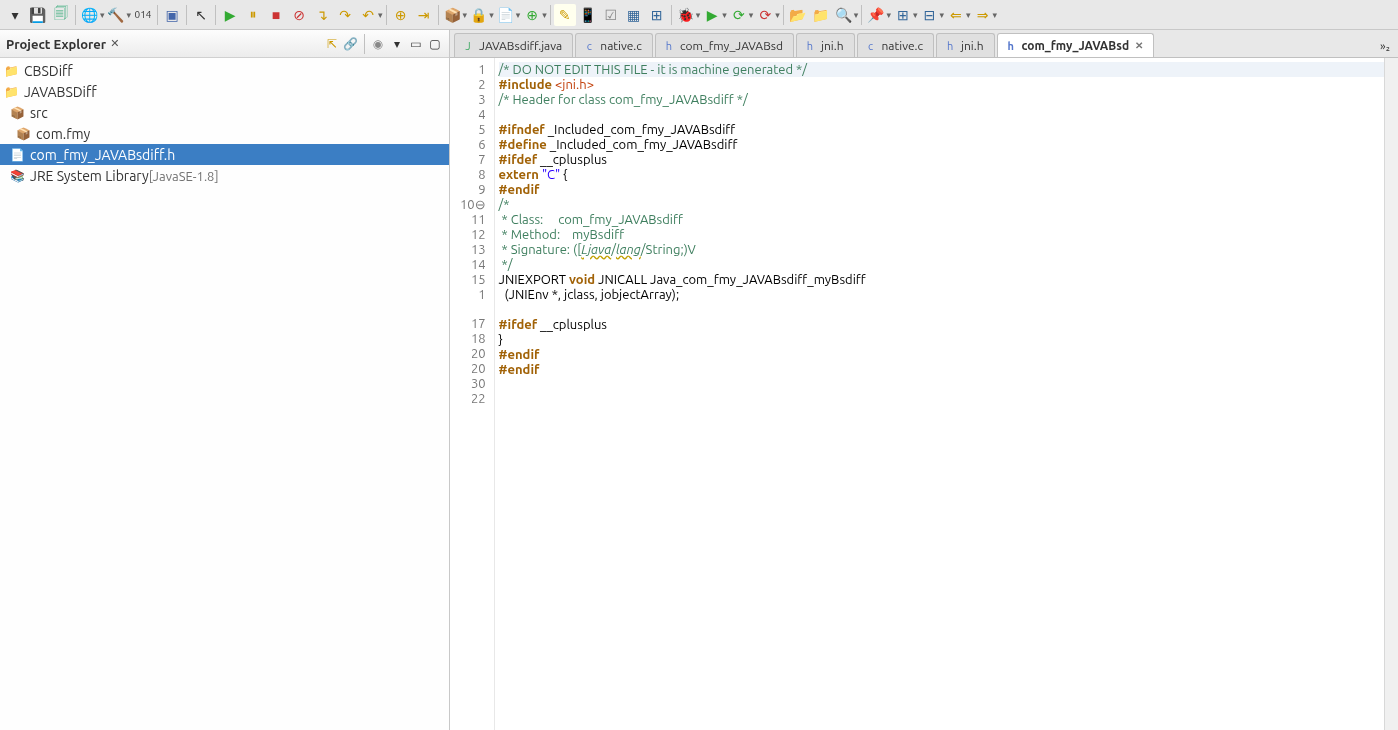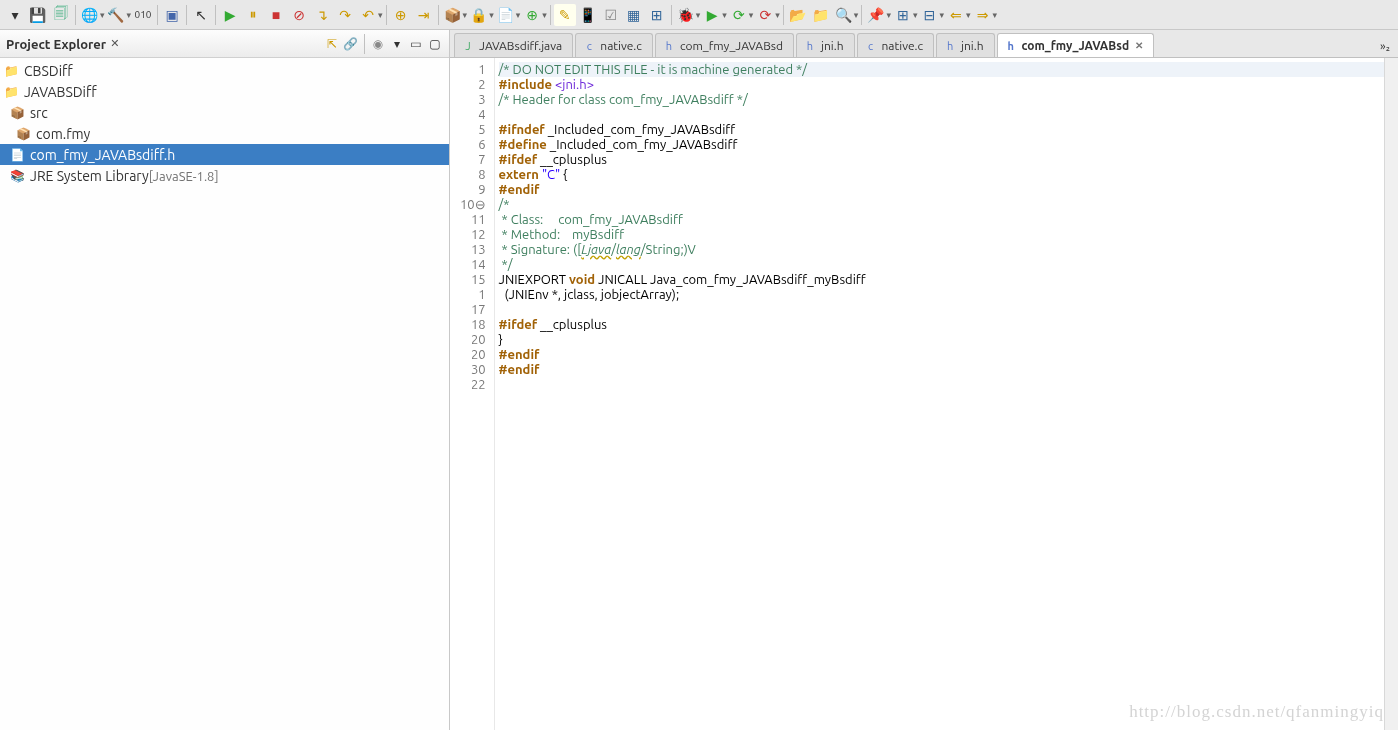--- a/index.html
+++ b/index.html
@@ -27,39 +27,39 @@
 .tab-icon { width:14px; height:14px; display:flex; align-items:center; justify-content:center; font-size:11px; }
 .tab-close { font-size:10px; color:#777; margin-left:2px; }
 .more-tabs { margin-left:auto; padding:0 8px; font-size:12px; color:#333; display:flex; align-items:center; height:24px; }
 .editor { flex:1; display:flex; font-family:"DejaVu Sans Mono","Consolas",monospace; font-size:13px; line-height:15px; overflow:auto; }
 .gutter { background:#fff; color:#787878; text-align:right; padding:4px 8px 4px 10px; border-right:1px solid #e8e8e8; user-select:none; }
 .code { flex:1; padding:4px 0 16px 4px; white-space:pre; color:#000; }
 .code-line { height:15px; }
 .code-line.hl { background:#eef3f9; }
 .c-comment { color:#3f7f5f; }
 .c-keyword { color:#a16207; font-weight:bold; }
-.c-include { color:#6d28d9; }
+.c-include { color:#c2410c; }
 .c-string { color:#2a00ff; }
 .c-underline { text-decoration:underline wavy #c0a000;font-style:italic; }
 .watermark { position:absolute; bottom:8px; right:14px; color:#d4d4d4; font-size:17px; font-family:serif; letter-spacing:1px; }
 .vscroll { width:14px; background:#f0f0f0; border-left:1px solid #d8d8d8; }
 </style>
 </head>
 <body>
 
 <div class="toolbar">
   <span class="tb-btn">▾</span>
   <span class="tb-btn" style="color:#3a7">💾</span>
   <span class="tb-btn" style="color:#3a7">🗐</span>
   <span class="tb-sep"></span>
   <span class="tb-btn">🌐</span>
   <span class="tb-drop">▾</span>
   <span class="tb-btn">🔨</span>
   <span class="tb-drop">▾</span>
-  <span class="tb-btn" style="font-size:10px">010</span>
+  <span class="tb-btn" style="font-size:10px">014</span>
   <span class="tb-sep"></span>
   <span class="tb-btn" style="color:#46a">▣</span>
   <span class="tb-sep"></span>
   <span class="tb-btn">↖</span>
   <span class="tb-sep"></span>
   <span class="tb-btn" style="color:#3a3">▶</span>
   <span class="tb-btn" style="color:#c90">⏸</span>
   <span class="tb-btn" style="color:#c33">■</span>
   <span class="tb-btn" style="color:#c33">⊘</span>
   <span class="tb-btn" style="color:#c90">↴</span>
@@ -200,26 +200,25 @@
           <div class="code-line" style="white-space: nowrap;">7</div>
           <div class="code-line" style="white-space: nowrap;">8</div>
           <div class="code-line" style="white-space: nowrap;">9</div>
           <div class="code-line" style="white-space: nowrap;">10⊖</div>
           <div class="code-line" style="white-space: nowrap;">11</div>
           <div class="code-line" style="white-space: nowrap;">12</div>
           <div class="code-line" style="white-space: nowrap;">13</div>
           <div class="code-line" style="white-space: nowrap;">14</div>
           <div class="code-line" style="white-space: nowrap;">15</div>
           <div class="code-line" style="white-space: nowrap;">1</div>
-          <div class="code-line" style="white-space: nowrap;">17</div>
+          <div class="code-line" style="white-space: nowrap; margin-top: 14px;">17</div>
           <div class="code-line" style="white-space: nowrap;">18</div>
           <div class="code-line" style="white-space: nowrap;">20</div>
           <div class="code-line" style="white-space: nowrap;">20</div>
           <div class="code-line" style="white-space: nowrap;">30</div>
           <div class="code-line" style="white-space: nowrap;">22</div>
         </div>
       <div class="code" id="code"><div class="code-line hl"><span class="c-comment">/* DO NOT EDIT THIS FILE - it is machine generated */</span></div><div class="code-line"><span class="c-keyword">#include</span><span> </span><span class="c-include">&lt;jni.h&gt;</span></div><div class="code-line"><span class="c-comment">/* Header for class com_fmy_JAVABsdiff */</span></div><div class="code-line"></div><div class="code-line"><span class="c-keyword">#ifndef</span><span> _Included_com_fmy_JAVABsdiff</span></div><div class="code-line"><span class="c-keyword">#define</span><span> _Included_com_fmy_JAVABsdiff</span></div><div class="code-line"><span class="c-keyword">#ifdef</span><span> __cplusplus</span></div><div class="code-line"><span class="c-keyword">extern</span><span> </span><span class="c-string">"C"</span><span> {</span></div><div class="code-line"><span class="c-keyword">#endif</span></div><div class="code-line"><span class="c-comment">/*</span></div><div class="code-line"><span class="c-comment"> * Class:     com_fmy_JAVABsdiff</span></div><div class="code-line"><span class="c-comment"> * Method:    myBsdiff</span></div><div class="code-line"><span class="c-comment"> * Signature: ([</span><span class="c-comment c-underline">Ljava</span><span class="c-comment">/</span><span class="c-comment c-underline">lang</span><span class="c-comment">/String;)V</span></div><div class="code-line"><span class="c-comment"> */</span></div><div class="code-line"><span>JNIEXPORT </span><span class="c-keyword">void</span><span> JNICALL Java_com_fmy_JAVABsdiff_myBsdiff</span></div><div class="code-line"><span>  (JNIEnv *, jclass, jobjectArray);</span></div><div class="code-line"></div><div class="code-line"><span class="c-keyword">#ifdef</span><span> __cplusplus</span></div><div class="code-line"><span>}</span></div><div class="code-line"><span class="c-keyword">#endif</span></div><div class="code-line"><span class="c-keyword">#endif</span></div><div class="code-line"></div></div>
       <div class="vscroll"></div>
     </div>
-    <div class="watermark">http://blog.csdn.net/qfanmingyiq</div>
   </div>
 
 </div>
 
 </body></html>

